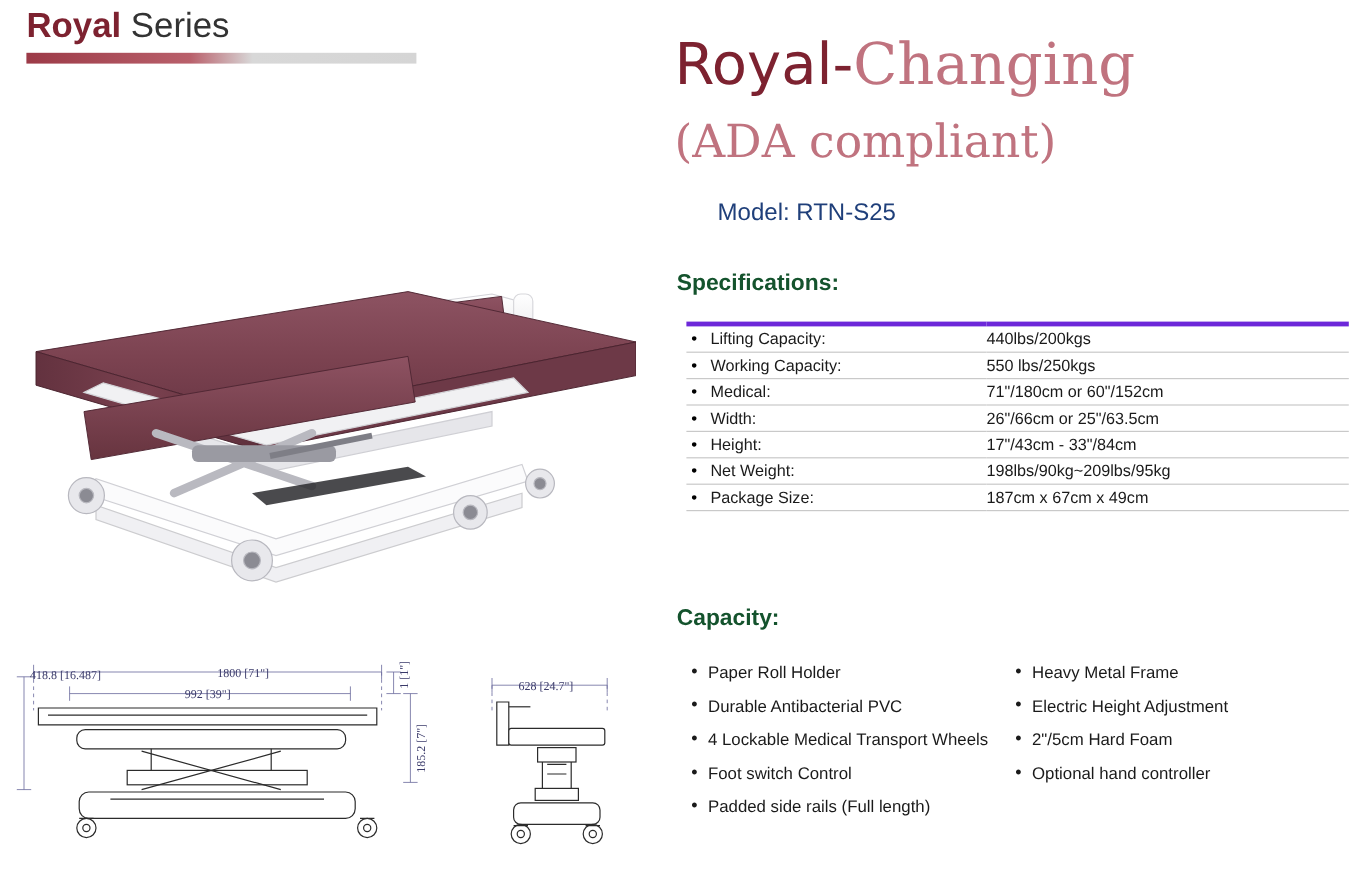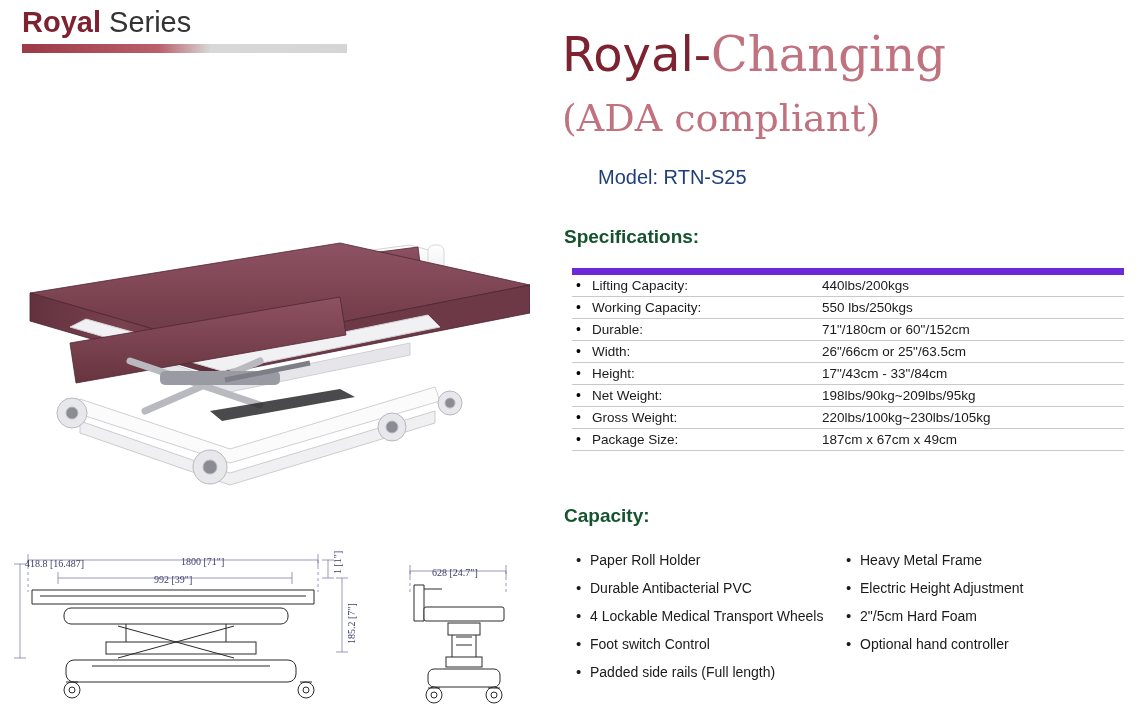--- a/index.html
+++ b/index.html
@@ -124,21 +124,21 @@
     width: 552px;
     border-collapse: collapse;
     font-size: 13.5px;
     color: #1a1a1a;
   }
   .spec-table td {
     padding: 3px 0 3px 0;
     border-bottom: 1px solid #c9c9c9;
     vertical-align: top;
   }
-  .spec-table tr:first-child td { border-top: 7px solid #6d28d9; }
+  .spec-table tr:first-child td { border-top: 4px solid #6d28d9; }
   .spec-table td.k {
     width: 250px;
     padding-left: 20px;
     position: relative;
   }
   .spec-table td.k::before {
     content: "\2022";
     position: absolute;
     left: 4px; top: 2px;
     font-size: 14px;
@@ -334,38 +334,34 @@
       <tbody>
         <tr>
           <td class="k">Lifting Capacity:</td>
           <td class="v">440lbs/200kgs</td>
         </tr>
         <tr>
           <td class="k">Working Capacity:</td>
           <td class="v">550 lbs/250kgs</td>
         </tr>
         <tr>
-          <td class="k">Durable:</td>
+          <td class="k">Medical:</td>
           <td class="v">71"/180cm or 60"/152cm</td>
         </tr>
         <tr>
           <td class="k">Width:</td>
           <td class="v">26"/66cm or 25"/63.5cm</td>
         </tr>
         <tr>
           <td class="k">Height:</td>
           <td class="v">17"/43cm - 33"/84cm</td>
         </tr>
         <tr>
           <td class="k">Net Weight:</td>
           <td class="v">198lbs/90kg~209lbs/95kg</td>
-        </tr>
-        <tr>
-          <td class="k">Gross Weight:</td>
-          <td class="v">220lbs/100kg~230lbs/105kg</td>
         </tr>
         <tr>
           <td class="k">Package Size:</td>
           <td class="v">187cm x 67cm x 49cm</td>
         </tr>
       </tbody>
     </table>
 
     <div class="sec-head" id="feat-head">Capacity:</div>
 

